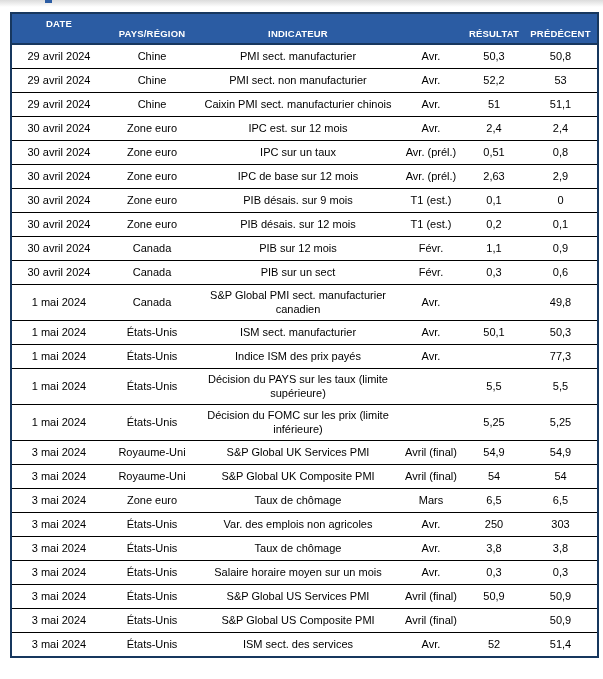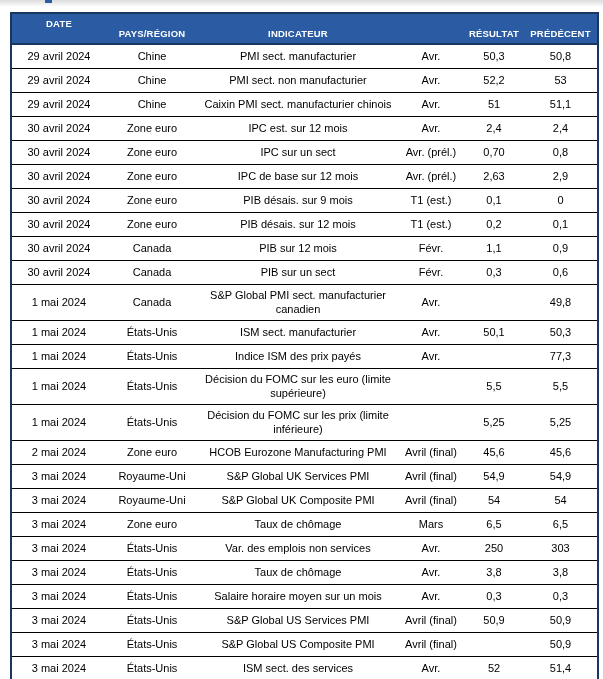--- a/index.html
+++ b/index.html
@@ -123,23 +123,23 @@
           <td>30 avril 2024</td>
           <td>Zone euro</td>
           <td>IPC est. sur 12 mois</td>
           <td>Avr.</td>
           <td>2,4</td>
           <td>2,4</td>
         </tr>
         <tr>
           <td>30 avril 2024</td>
           <td>Zone euro</td>
-          <td>IPC sur un sect</td>
+          <td>IPC sur un taux</td>
           <td>Avr. (prél.)</td>
-          <td>0,70</td>
+          <td>0,51</td>
           <td>0,8</td>
         </tr>
         <tr>
           <td>30 avril 2024</td>
           <td>Zone euro</td>
           <td>IPC de base sur 12 mois</td>
           <td>Avr. (prél.)</td>
           <td>2,63</td>
           <td>2,9</td>
         </tr>
@@ -195,40 +195,32 @@
           <td>1 mai 2024</td>
           <td>États-Unis</td>
           <td>Indice ISM des prix payés</td>
           <td>Avr.</td>
           <td></td>
           <td>77,3</td>
         </tr>
         <tr class="tall">
           <td>1 mai 2024</td>
           <td>États-Unis</td>
-          <td>Décision du FOMC sur les euro (limite supérieure)</td>
+          <td>Décision du PAYS sur les taux (limite supérieure)</td>
           <td></td>
           <td>5,5</td>
           <td>5,5</td>
         </tr>
         <tr class="tall">
           <td>1 mai 2024</td>
           <td>États-Unis</td>
           <td>Décision du FOMC sur les prix (limite inférieure)</td>
           <td></td>
           <td>5,25</td>
           <td>5,25</td>
-        </tr>
-        <tr>
-          <td>2 mai 2024</td>
-          <td>Zone euro</td>
-          <td>HCOB Eurozone Manufacturing PMI</td>
-          <td>Avril (final)</td>
-          <td>45,6</td>
-          <td>45,6</td>
         </tr>
         <tr>
           <td>3 mai 2024</td>
           <td>Royaume-Uni</td>
           <td>S&amp;P Global UK Services PMI</td>
           <td>Avril (final)</td>
           <td>54,9</td>
           <td>54,9</td>
         </tr>
         <tr>
@@ -243,21 +235,21 @@
           <td>3 mai 2024</td>
           <td>Zone euro</td>
           <td>Taux de chômage</td>
           <td>Mars</td>
           <td>6,5</td>
           <td>6,5</td>
         </tr>
         <tr>
           <td>3 mai 2024</td>
           <td>États-Unis</td>
-          <td>Var. des emplois non services</td>
+          <td>Var. des emplois non agricoles</td>
           <td>Avr.</td>
           <td>250</td>
           <td>303</td>
         </tr>
         <tr>
           <td>3 mai 2024</td>
           <td>États-Unis</td>
           <td>Taux de chômage</td>
           <td>Avr.</td>
           <td>3,8</td>

